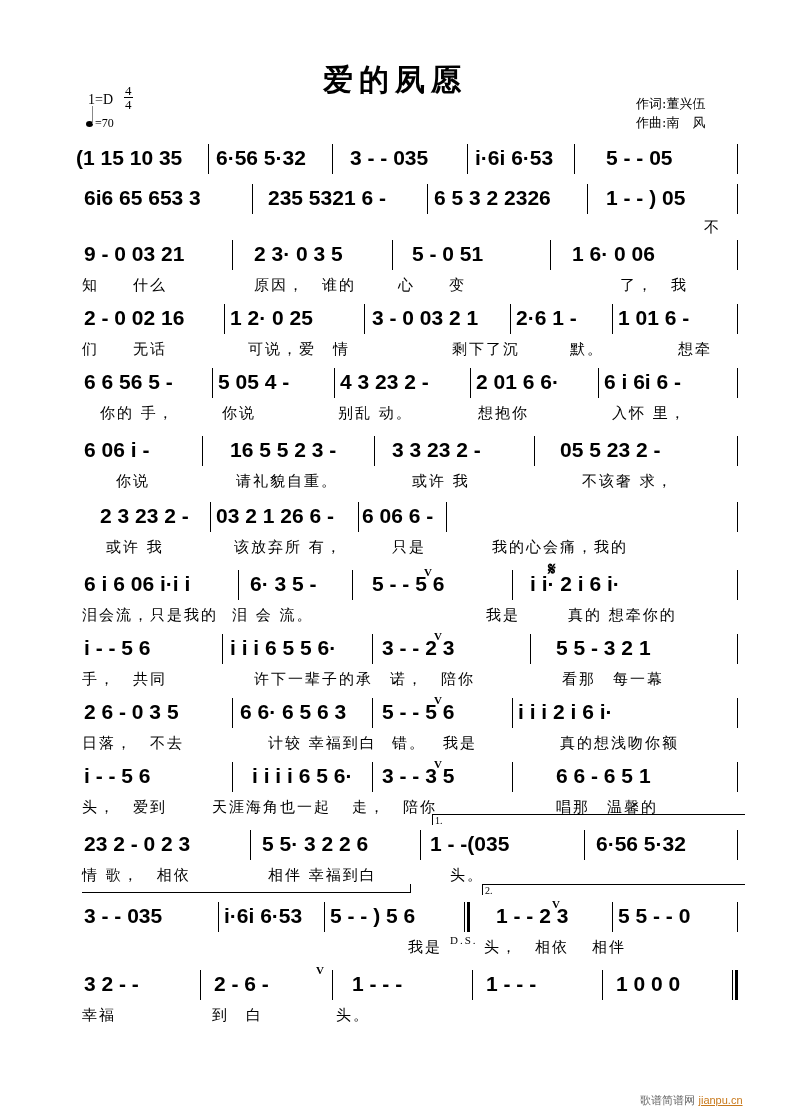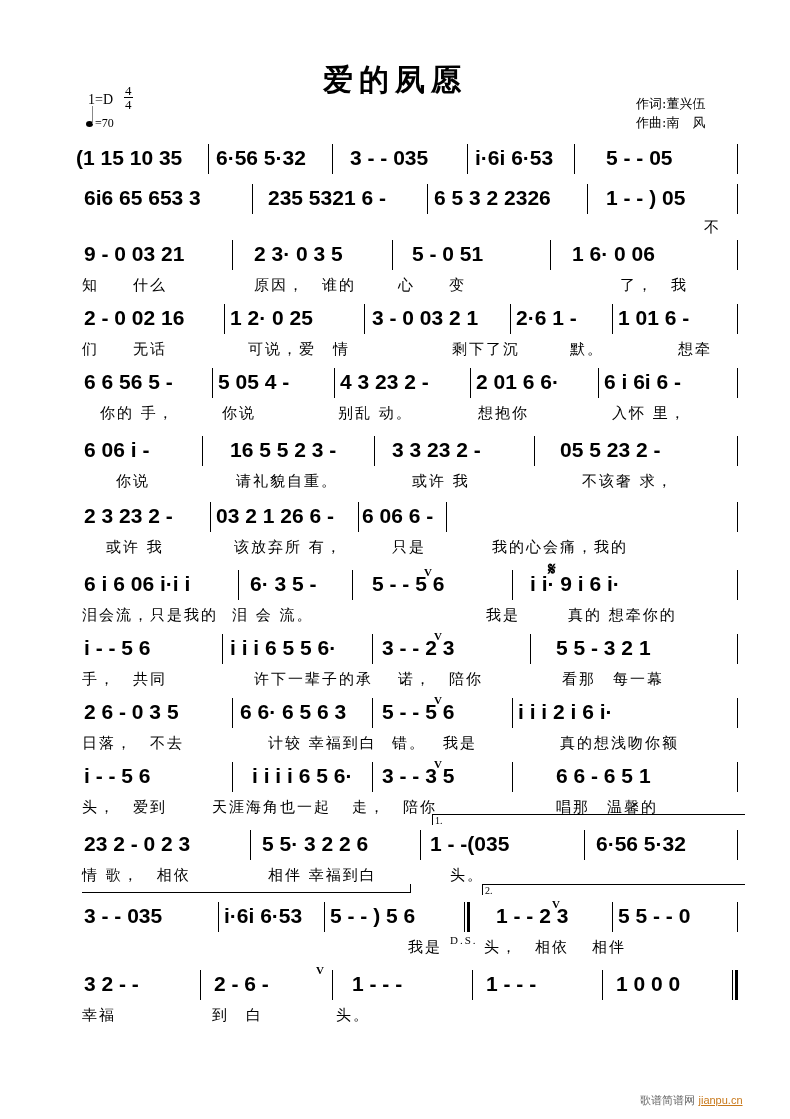--- a/index.html
+++ b/index.html
@@ -152,21 +152,21 @@
   <div class="lyr">
     <span class="ly" style="left:34px">你说</span>
     <span class="ly" style="left:154px">请礼貌自重。</span>
     <span class="ly" style="left:330px">或许 我</span>
     <span class="ly" style="left:500px">不该奢 求，</span>
   </div>
 </div>
 
 <div class="row" style="top:498px;">
   <div class="notes">
-    <span class="m" style="left:2px">2 3 23 2 -</span>
+    <span class="m" style="left:18px">2 3 23 2 -</span>
     <span class="bar" style="left:128px"></span>
     <span class="m" style="left:134px">03 2 1 26 6 -</span>
     <span class="bar" style="left:276px"></span>
     <span class="m" style="left:280px">6 06 6 -</span>
     <span class="bar" style="left:364px"></span>
     <span class="bar" style="left:655px"></span>
   </div>
   <div class="lyr">
     <span class="ly" style="left:24px">或许 我</span>
     <span class="ly" style="left:152px">该放弃所 有，</span>
@@ -178,21 +178,21 @@
 
 <div class="row" style="top:566px;">
   <div class="notes">
     <span class="m" style="left:2px">6 i 6 06 i·i i</span>
     <span class="bar" style="left:156px"></span>
     <span class="m" style="left:168px">6· 3 5 -</span>
     <span class="bar" style="left:270px"></span>
     <span class="m" style="left:290px">5 - - 5 6</span>
     <span class="mark" style="left:342px;top:0px">V</span>
     <span class="bar" style="left:430px"></span>
-    <span class="m" style="left:448px">i i· 9 i 6 i·</span>
+    <span class="m" style="left:448px">i i· 2 i 6 i·</span>
     <span class="bar" style="left:655px"></span>
   </div>
   <div class="lyr">
     <span class="ly" style="left:0px">泪会流，只是我的</span>
     <span class="ly" style="left:150px">泪 会 流。</span>
     <span class="ly" style="left:404px">我是</span>
     <span class="ly" style="left:486px">真的 想牵你的</span>
   </div>
 </div>
 
@@ -204,21 +204,21 @@
     <span class="bar" style="left:290px"></span>
     <span class="m" style="left:300px">3 - - 2 3</span>
     <span class="mark" style="left:352px;top:0px">V</span>
     <span class="bar" style="left:448px"></span>
     <span class="m" style="left:474px">5 5 - 3 2 1</span>
     <span class="bar" style="left:655px"></span>
   </div>
   <div class="lyr">
     <span class="ly" style="left:0px">手，　共同</span>
     <span class="ly" style="left:172px">许下一辈子的承</span>
-    <span class="ly" style="left:316px">诺，　陪你</span>
+    <span class="ly" style="left:308px">诺，　陪你</span>
     <span class="ly" style="left:480px">看那　每一幕</span>
   </div>
 </div>
 
 <div class="row" style="top:694px;">
   <div class="notes">
     <span class="m" style="left:2px">2 6 - 0 3 5</span>
     <span class="bar" style="left:150px"></span>
     <span class="m" style="left:158px">6 6· 6 5 6 3</span>
     <span class="bar" style="left:290px"></span>

